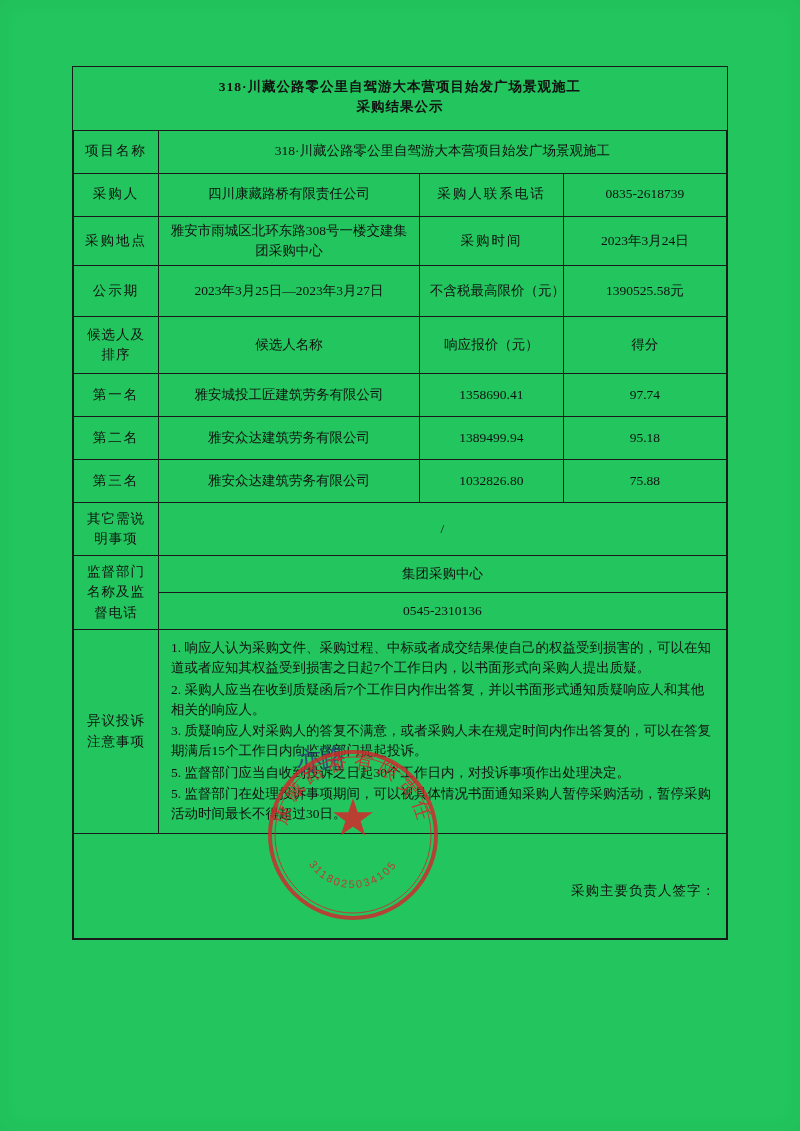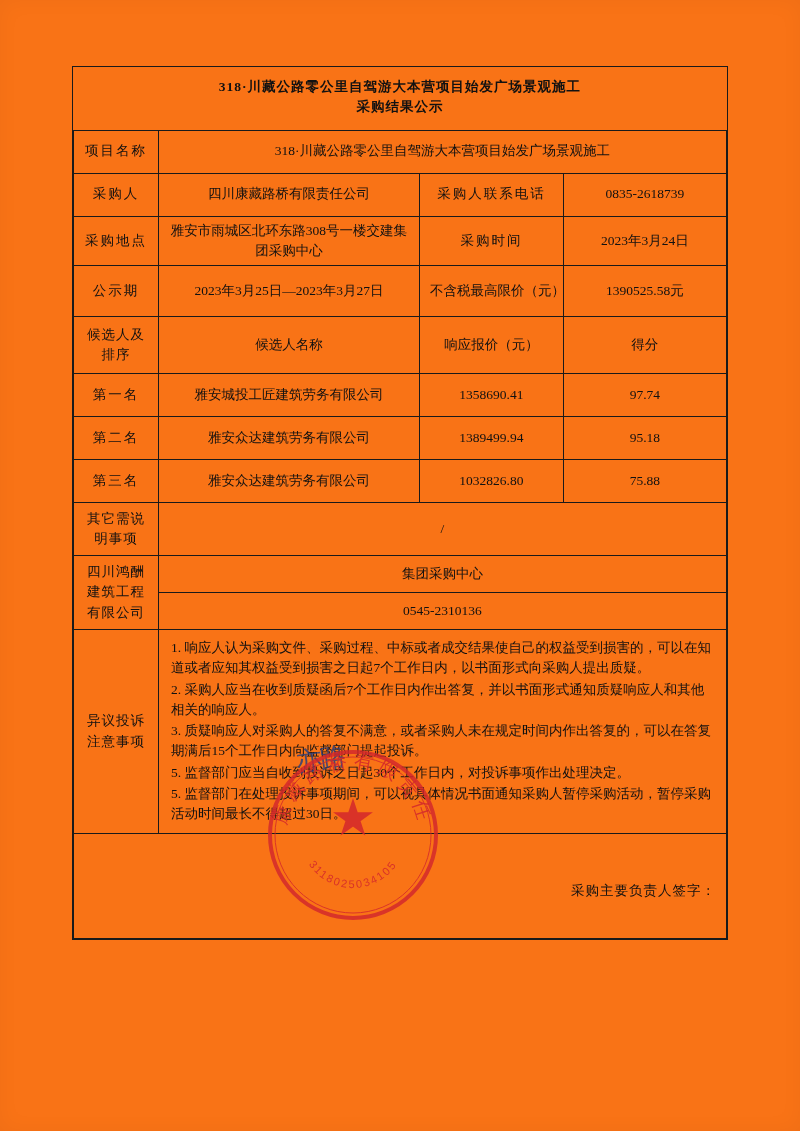--- a/index.html
+++ b/index.html
@@ -13,21 +13,21 @@
     position: relative;
     font-family: "Liberation Serif", "DejaVu Serif", serif;
     color: #111;
     overflow: hidden;
   }
   .page {
     position: absolute;
     left: 0; top: 0;
     width: 800px;
     height: 1131px;
-    background: #f97316;
+    background: #22c55e;
   }
   .doc {
     position: absolute;
     left: 72px;
     top: 66px;
     width: 656px;
     border: 1.5px solid #1a1a1a;
     box-sizing: border-box;
   }
   table.main {
@@ -189,21 +189,21 @@
         <td class="ctr">1032826.80</td>
         <td class="ctr">75.88</td>
       </tr>
 
       <tr>
         <td class="stack" style="height:44px">其它需说明事项</td>
         <td colspan="3" class="ctr">/</td>
       </tr>
 
       <tr>
-        <td rowspan="2" class="stack">四川鸿酬建筑工程有限公司</td>
+        <td rowspan="2" class="stack">监督部门名称及监督电话</td>
         <td colspan="3" class="ctr" style="height:28px">集团采购中心</td>
       </tr>
       <tr>
         <td colspan="3" class="ctr" style="height:28px">0545-2310136</td>
       </tr>
 
       <tr>
         <td class="stack">异议投诉注意事项</td>
         <td colspan="3" class="notes">
           <p>1. 响应人认为采购文件、采购过程、中标或者成交结果使自己的权益受到损害的，可以在知道或者应知其权益受到损害之日起7个工作日内，以书面形式向采购人提出质疑。</p>

